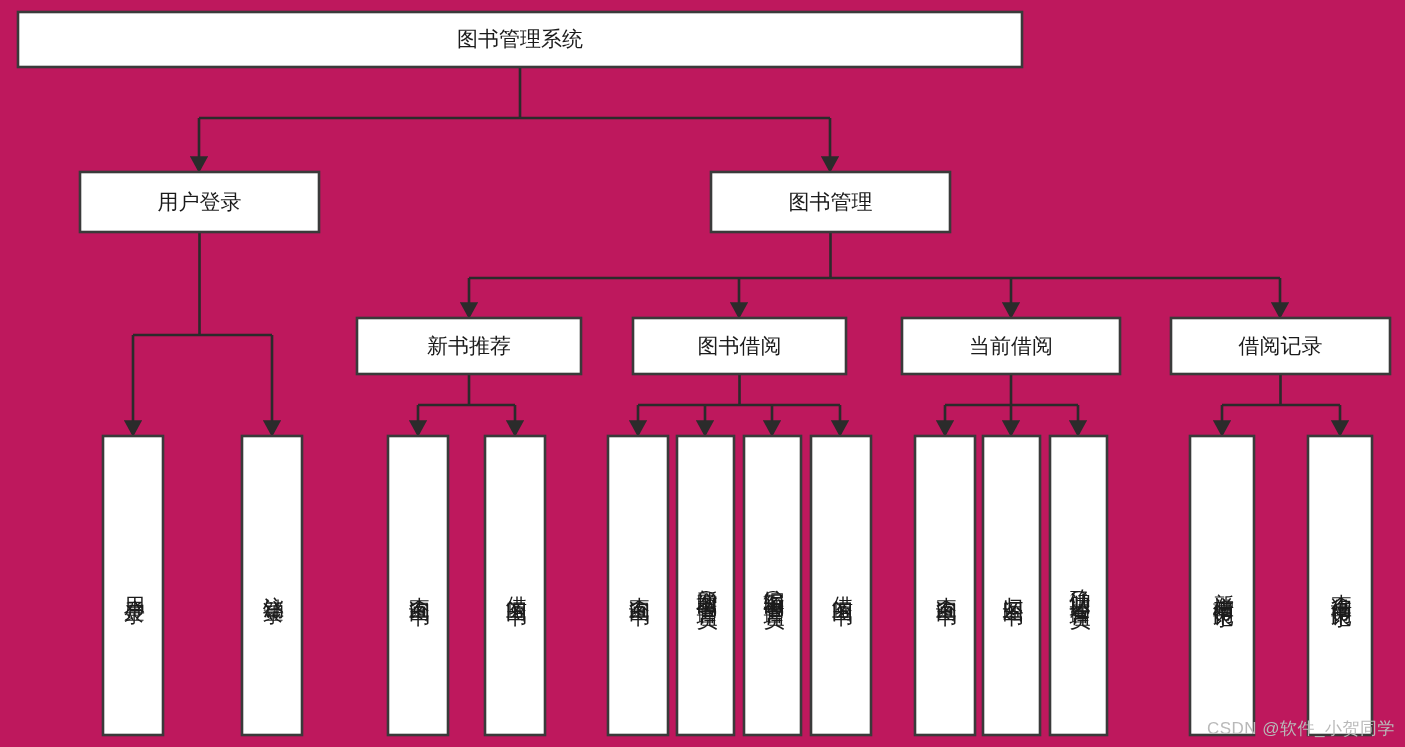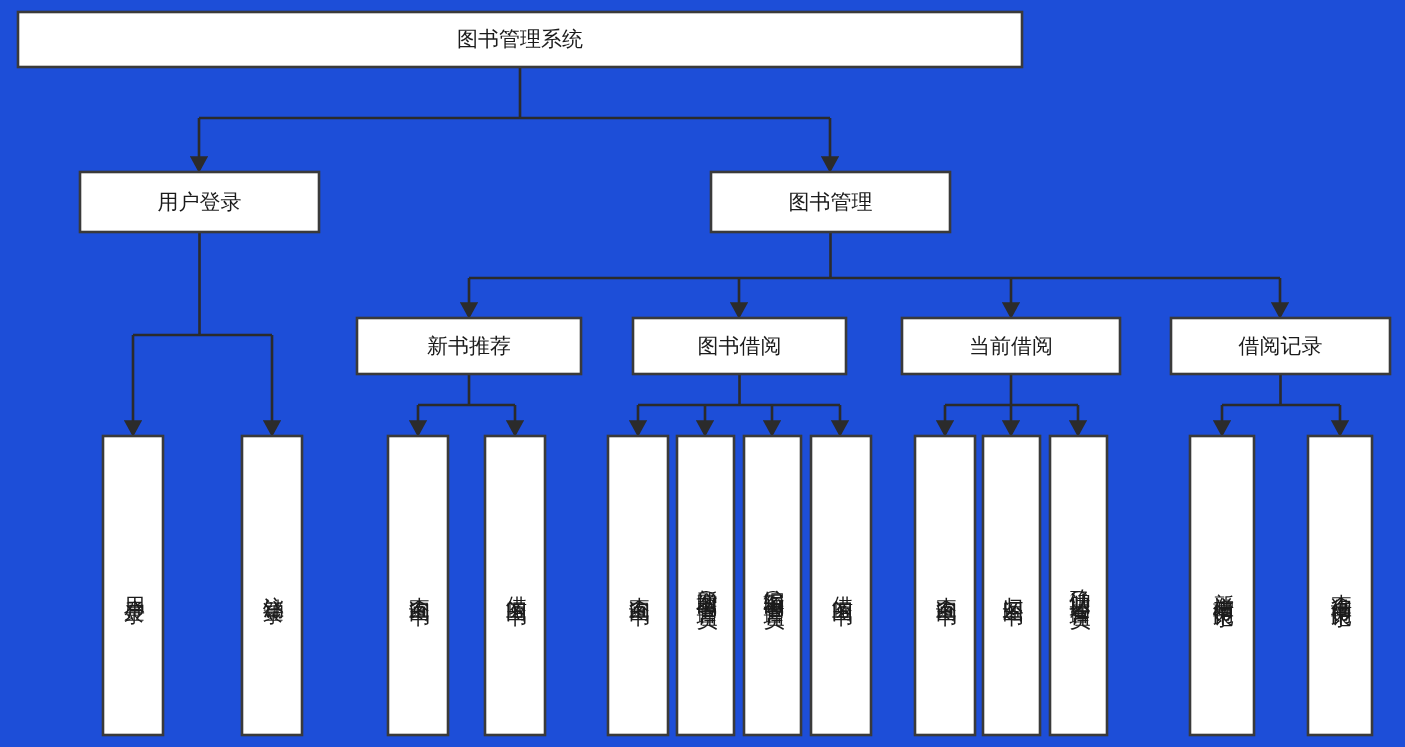--- a/index.html
+++ b/index.html
@@ -7,21 +7,21 @@
     padding: 0;
     background: #ffffff;
   }
   body {
     font-family: "Liberation Sans", "DejaVu Sans", sans-serif;
   }
   #stage {
     position: relative;
     width: 1405px;
     height: 747px;
-    background: #1d4ed8;
+    background: #be185d;
     overflow: hidden;
   }
   svg#diagram {
     position: absolute;
     left: 0;
     top: 0;
     width: 1405px;
     height: 747px;
     display: block;
   }
@@ -184,13 +184,14 @@
           <rect x="1190" y="436" width="64" height="299" class="node-box"></rect>
           <text x="1222" y="585.5" class="node-label-v" dominant-baseline="middle" text-anchor="middle">新增借阅记录</text>
         </g>
         <g>
           <rect x="1308" y="436" width="64" height="299" class="node-box"></rect>
           <text x="1340" y="585.5" class="node-label-v" dominant-baseline="middle" text-anchor="middle">查询借阅记录</text>
         </g>
       </g>
   </svg>
 
+  <div class="watermark">CSDN @软件_小贺同学</div>
 </div>
 
 </body></html>

